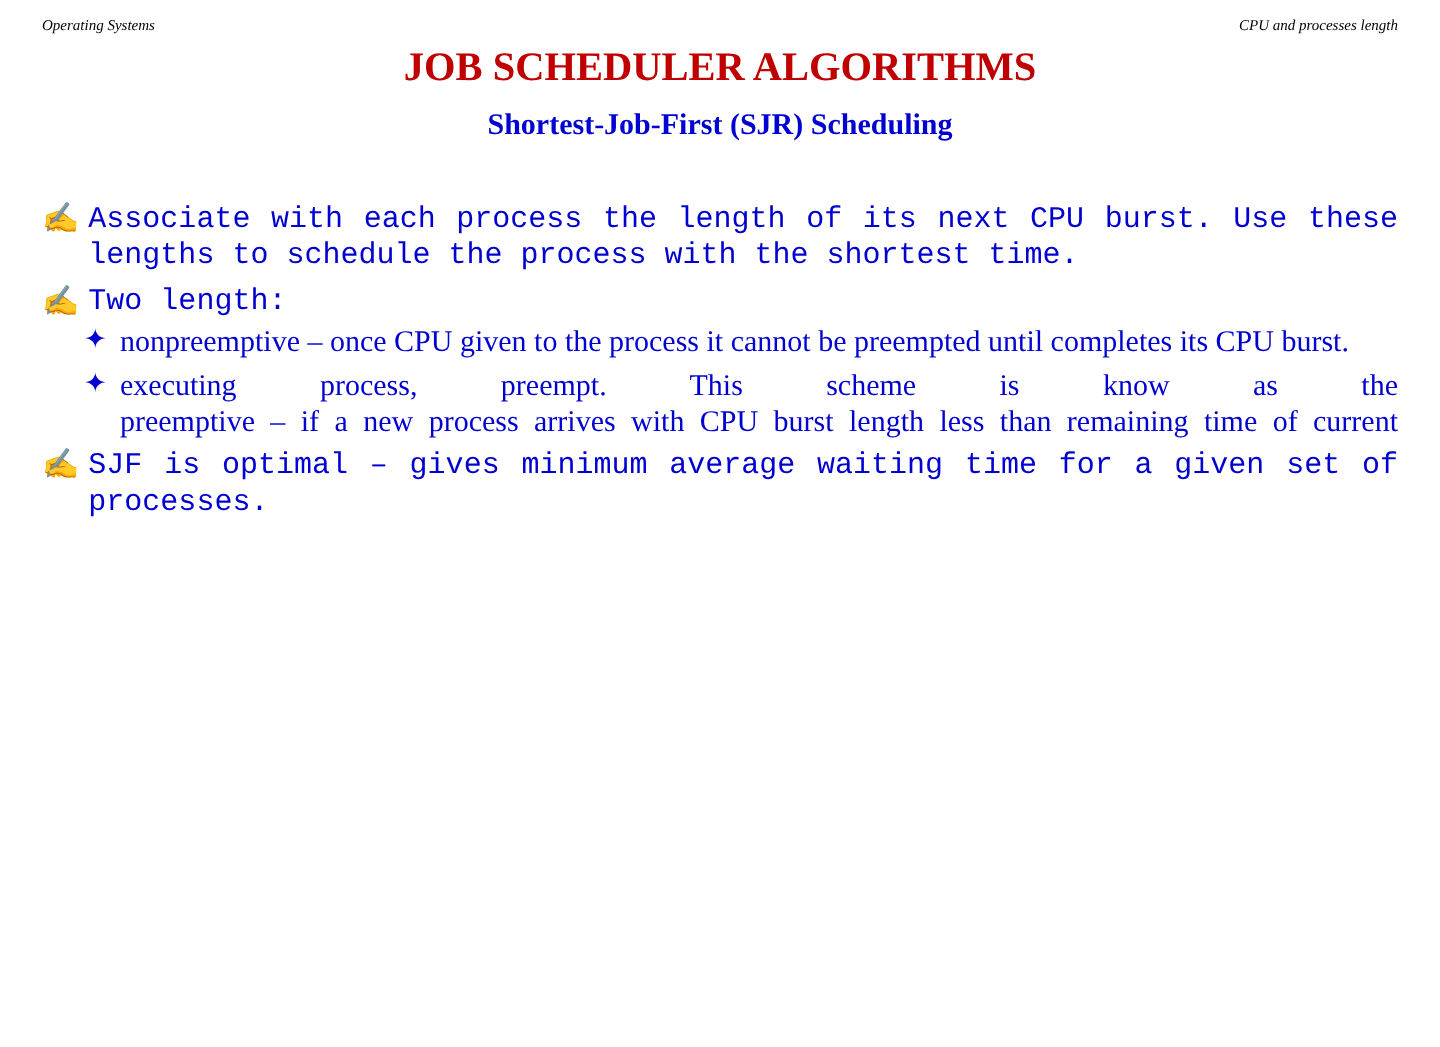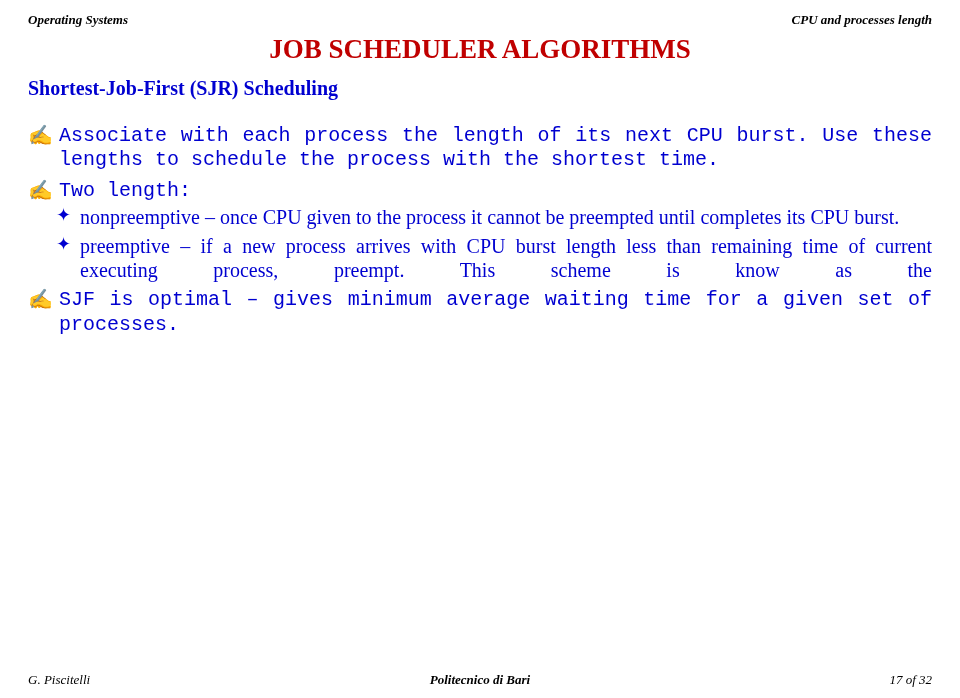--- a/index.html
+++ b/index.html
@@ -15,38 +15,39 @@
   .page {
     box-sizing: border-box;
     width: 960px;
     height: 698px;
     padding: 12px 28px 10px 28px;
     position: relative;
   }
   .header {
     display: flex;
     justify-content: space-between;
-    font-weight: bold;
+    font-weight: normal;
     font-style: italic;
-    font-size: 13px;
+    font-size: 10px;
     margin-bottom: 6px;
   }
   .main-title {
     text-align: center;
     font-size: 27px;
     font-weight: bold;
     color: #c00000;
     margin-top: 4px;
     margin-bottom: 12px;
   }
   .section-title {
     font-size: 20px;
     font-weight: bold;
     color: #0000d0;
-    margin-bottom: 24px;
+    margin-bottom: 40px;
+    text-align: center;
   }
   .body {
     font-size: 20px;
     color: #0000d0;
     line-height: 1.22;
   }
   .bullet-row {
     display: flex;
     align-items: flex-start;
     margin-bottom: 6px;
@@ -137,31 +138,26 @@
     </div>
 
     <div class="sub-row">
       <span class="sub-glyph">✦</span>
       <span class="sub-text">nonpreemptive – once CPU given to the process it cannot be preempted until completes its CPU burst.</span>
     </div>
 
     <div class="sub-row" style="margin-bottom:0;">
       <span class="sub-glyph">✦</span>
       <span class="sub-text">
+        <div class="justify-last">executing process, preempt. This scheme is know as the</div>
         <div class="justify-last">preemptive – if a new process arrives with CPU burst length less than remaining time of current</div>
-        <div class="justify-last">executing process, preempt. This scheme is know as the</div>
       </span>
     </div>
 
     <div class="bullet-row" style="margin-top:6px;">
       <span class="bullet-glyph">✍</span>
       <span class="bullet-text">SJF is optimal – gives minimum average waiting time for a given set of processes.</span>
     </div>
 
   </div>
 
-  <div class="footer">
-    <span class="left">G. Piscitelli</span>
-    <span class="center">Politecnico di Bari</span>
-    <span class="right">17 of 32</span>
-  </div>
 
 </div>
 
 </body></html>

